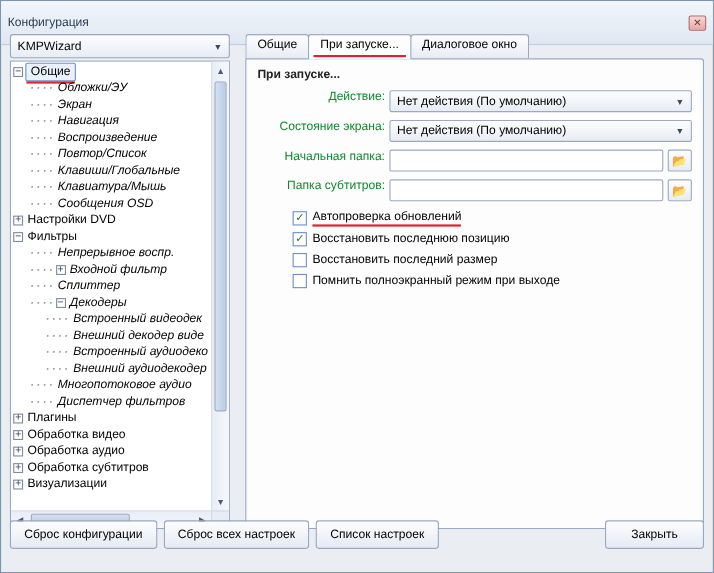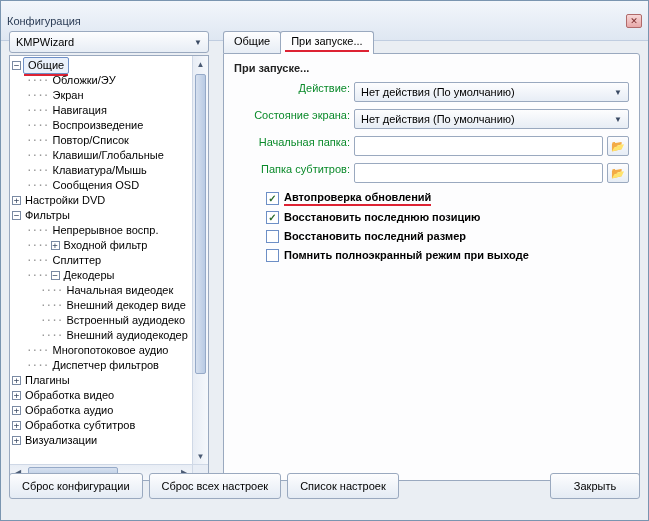--- a/index.html
+++ b/index.html
@@ -27,32 +27,32 @@
   .tree-hscroll .arr { position: absolute; top: 0; bottom: 0; width: 16px; display: flex; align-items: center; justify-content: center; font-size: 8px; color: #4a5a73; }
   .tree-hscroll .arr.left { left: 0; } .tree-hscroll .arr.right { right: 0; }
   .tree-corner { position: absolute; right: 0; bottom: 0; width: 16px; height: 16px; background: #e8edf5; border-left: 1px solid #cfd8e6; border-top: 1px solid #cfd8e6; }
   ul.tree, ul.tree ul { list-style: none; margin: 0; padding: 0; }
   ul.tree li { white-space: nowrap; line-height: 15px; position: relative; }
   ul.tree li .row { display: flex; align-items: center; height: 15px; }
   .toggle { width: 9px; height: 9px; border: 1px solid #7a8aa3; background: #fff; display: inline-flex; align-items: center; justify-content: center; font-size: 9px; line-height: 7px; color: #3a4a63; margin-right: 2px; cursor: default; font-family: monospace; }
   .node-label { padding: 0 2px; }
   .node-label.sel { border: 1px solid #6d8fc6; background: #eaf1fb; border-radius: 2px; padding: 0 4px; position: relative; }
   .node-label.sel::after { content:""; position:absolute; left:0; right:0; bottom:-3px; height:2px; background:#d23; }
-  ul.tree ul { padding-left: 14px; }
+  ul.tree ul { padding-left: 14px; font-style: italic; }
   ul.tree ul li .row::before { content: "····"; color: #999; font-family: monospace; letter-spacing: -1px; margin-right: 2px; }
   .content-panel { position: absolute; left: 222px; right: 8px; top: 30px; height: 428px; border: 1px solid #9aa9bf; background: #fdfdfe; border-radius: 0 3px 3px 3px; }
   .content-inner { padding: 8px 10px; }
   .section-title { font-weight: bold; color: #222; margin-bottom: 8px; }
   .form-row { display: flex; align-items: flex-start; margin-bottom: 5px; height: 22px; }
   .form-row .lbl { width: 120px; text-align: right; color: #0a8a2a; padding-right: 4px; }
   .form-row .sel, .form-row .inp { flex: 1; height: 20px; border: 1px solid #9aa9bf; background: linear-gradient(#fdfdfe,#e7edf5); border-radius: 2px; display: flex; align-items: center; padding: 0 6px; gap: 20px; }
   .form-row .inp { background: #fff; }
   .form-row .sel .arrow { margin-left: auto; font-size: 8px; color: #3a4a63; }
   .form-row .iconbtn { width: 22px; height: 20px; margin-left: 4px; border: 1px solid #9aa9bf; background: linear-gradient(#fdfdfe,#e7edf5); border-radius: 2px; display: flex; align-items: center; justify-content: center; }
-  .chk-row { display: flex; align-items: center; margin: 3px 0 3px 32px; height: 16px; font-weight: bold; }
+  .chk-row { display: flex; align-items: center; margin: 3px 0 3px 32px; height: 16px; }
   .chk { width: 13px; height: 13px; border: 1px solid #6d8fc6; background: #fff; margin-right: 5px; display: inline-flex; align-items: center; justify-content: center; font-size: 10px; color: #2a6b2a; }
   .chk.checked::before { content: "✓"; }
   .chk-row .txt.accent { border-bottom: 2px solid #d23; padding-bottom: 1px; }
   .bottom-buttons { position: absolute; left: 8px; right: 8px; bottom: 19px; height: 28px; display: flex; gap: 6px; }
   .btn { height: 26px; padding: 0 12px; border: 1px solid #9aa9bf; background: linear-gradient(#fdfdfe,#e4ebf4); border-radius: 3px; display: flex; align-items: center; justify-content: center; cursor: default; }
   .btn.close { margin-left: auto; width: 90px; }
 </style>
 </head>
 <body>
 <div class="window">
@@ -65,20 +65,21 @@
   <div class="body">
 
     <div class="combo">
       <span>KMPWizard</span>
       <span class="arrow">▼</span>
     </div>
 
     <div class="tabs">
       <div class="tab"><span>Общие</span></div>
       <div class="tab active"><span>При запуске...</span><div class="underline"></div></div>
+      <div class="tab"><span>Диалоговое окно</span></div>
     </div>
 
     <div class="tree-panel">
       <div class="tree-scroll">
         <ul class="tree">
           <li>
               <div class="row">
                 <span class="toggle">−</span>
                 <span class="node-label sel">Общие</span>
               </div>
@@ -154,21 +155,21 @@
                   </div>
                 </li>
               <li>
                   <div class="row">
                     <span class="toggle">−</span>
                     <span class="node-label">Декодеры</span>
                   </div>
                 <ul>
                   <li>
                       <div class="row">
-                        <span class="node-label">Начальная видеодек</span>
+                        <span class="node-label">Встроенный видеодек</span>
                       </div>
                     </li>
                   <li>
                       <div class="row">
                         <span class="node-label">Внешний декодер виде</span>
                       </div>
                     </li>
                   <li>
                       <div class="row">
                         <span class="node-label">Встроенный аудиодеко</span>

